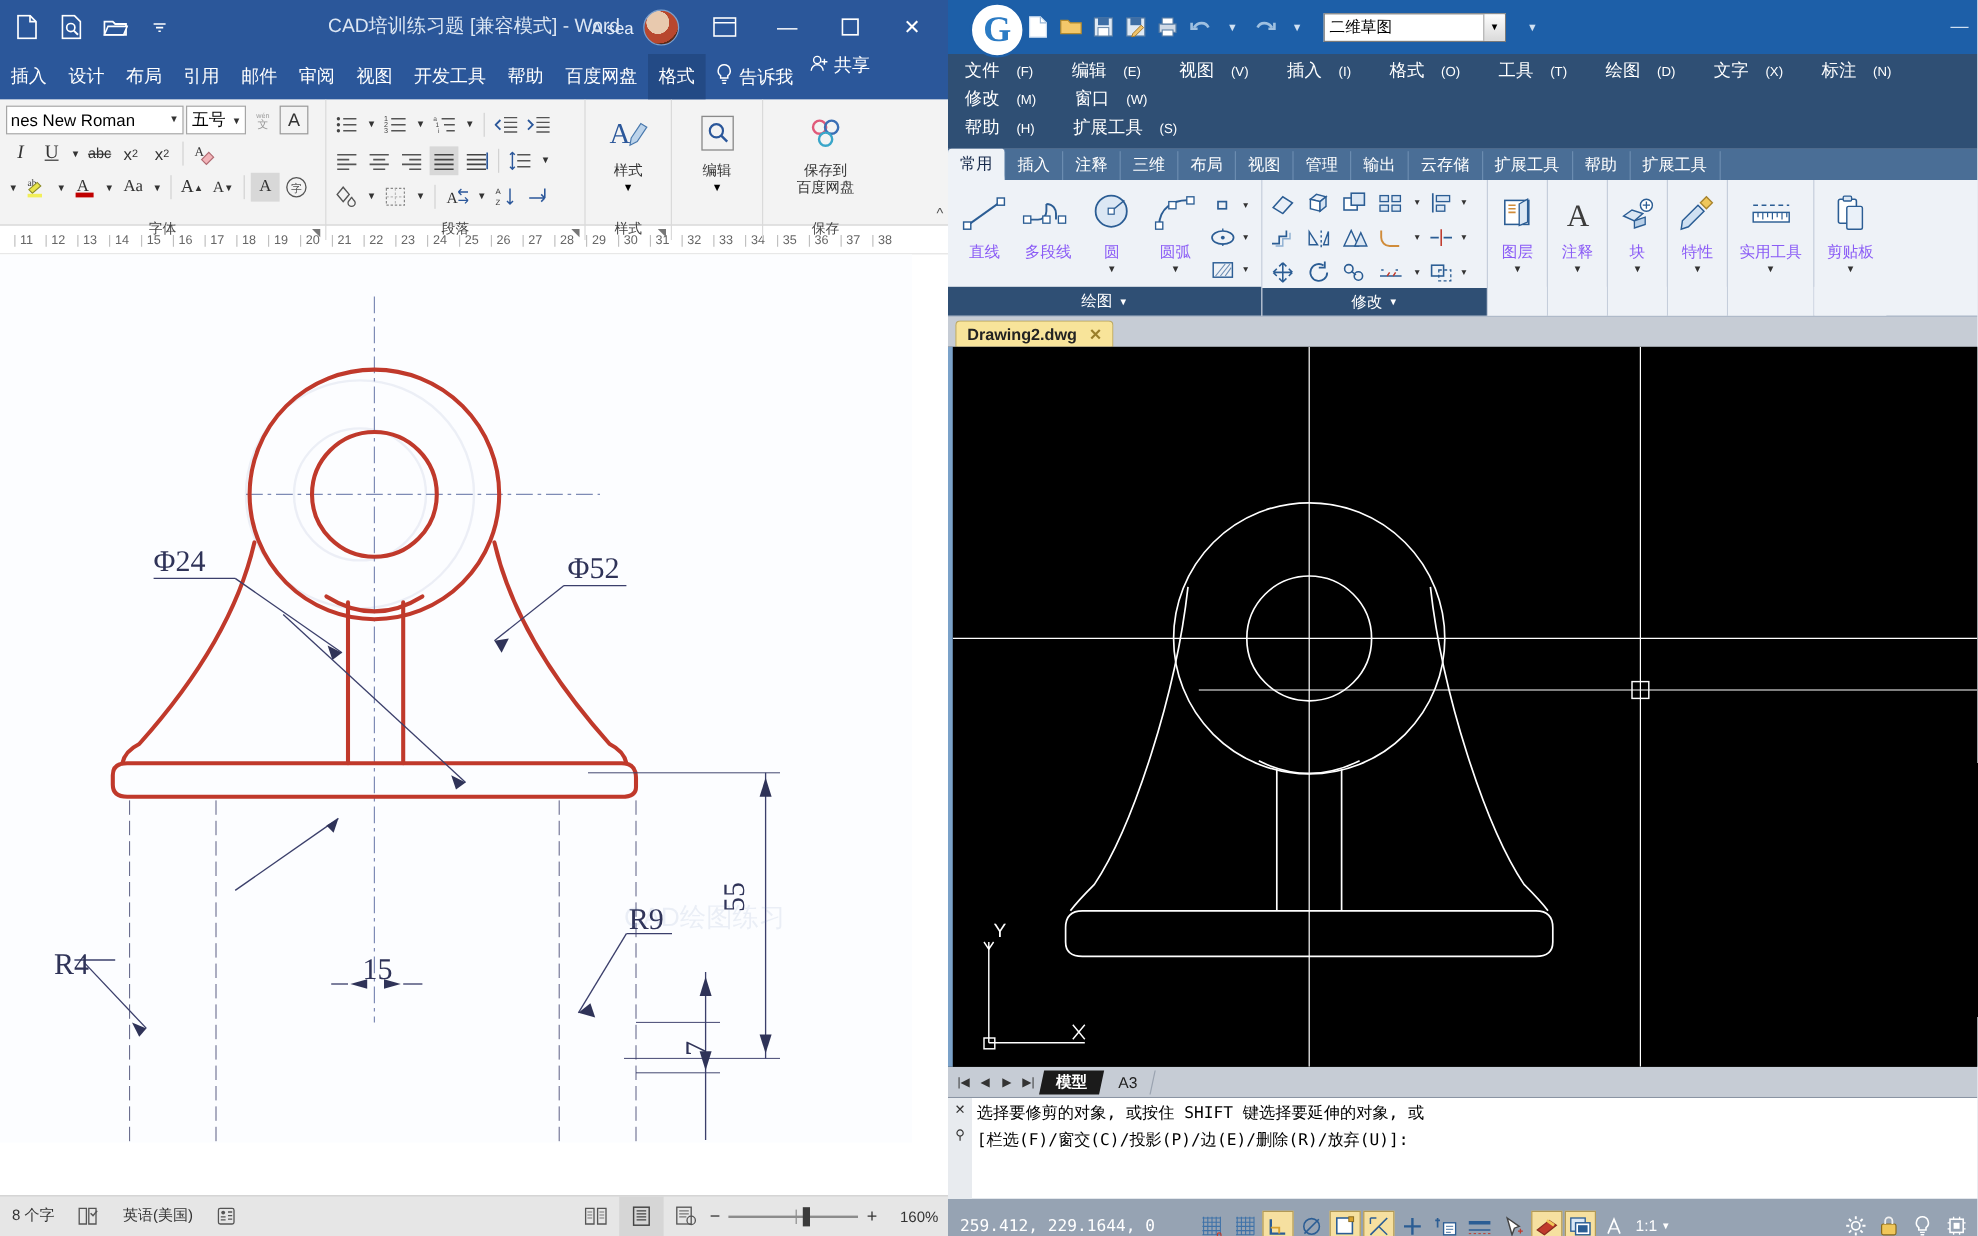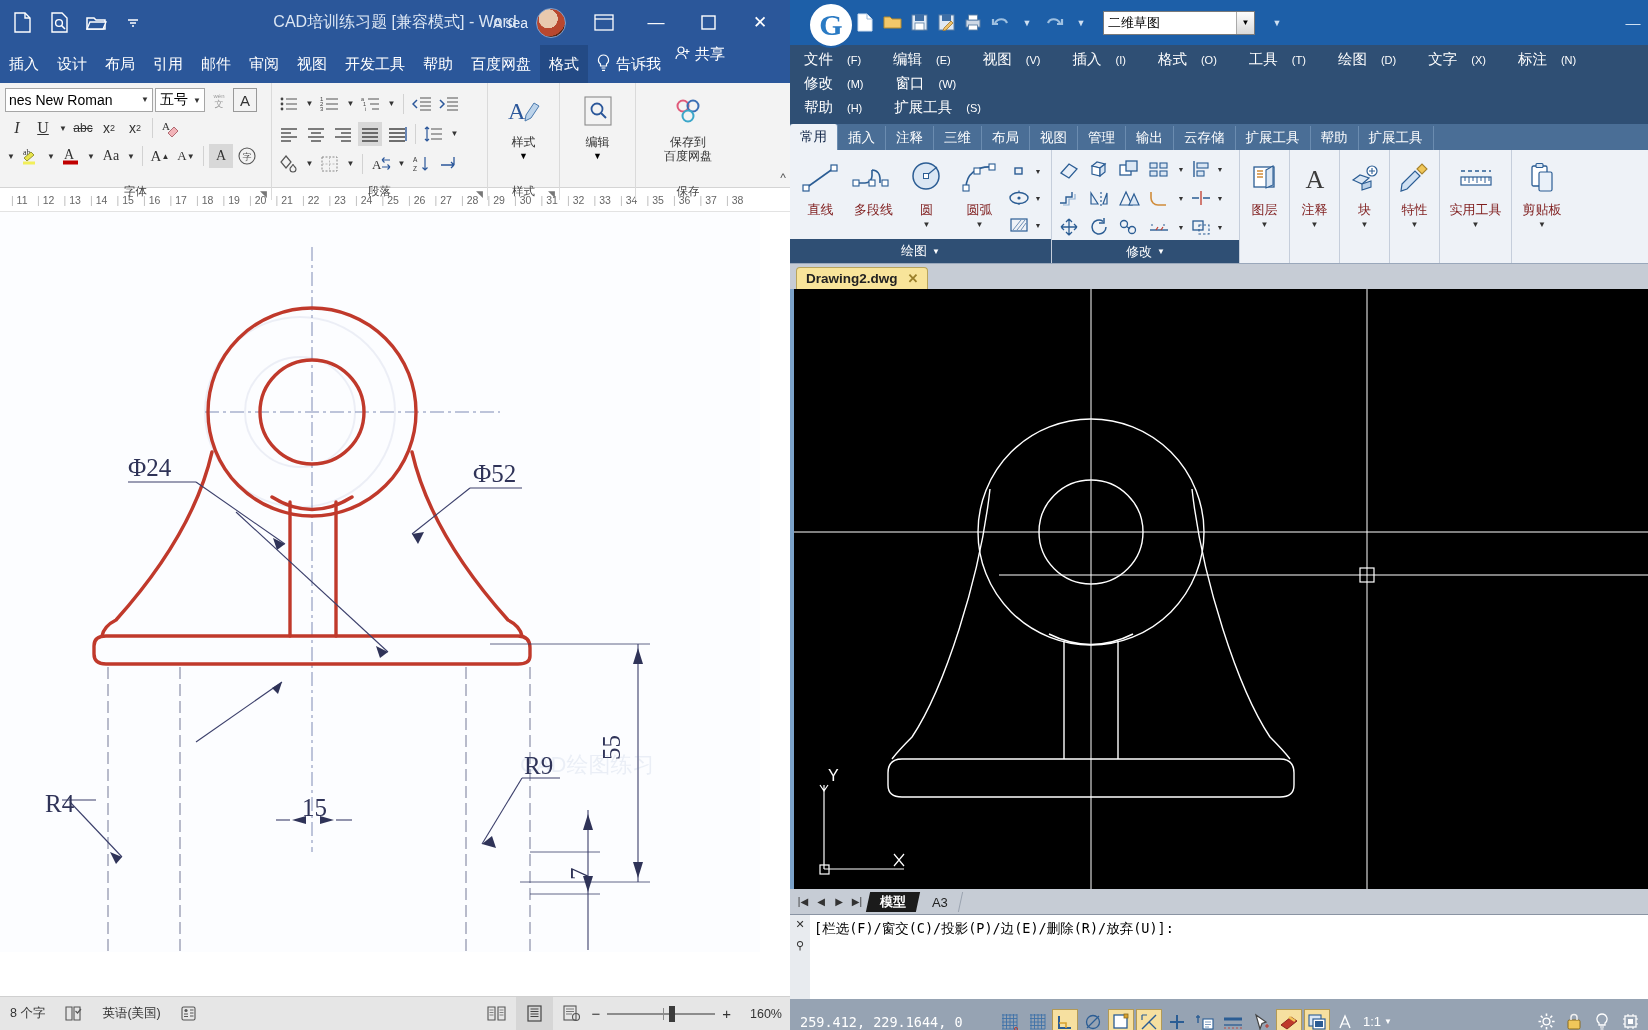--- a/index.html
+++ b/index.html
@@ -84,21 +84,21 @@
   .c-ribtabs { height:26px; background:#4a6e96; display:flex; align-items:flex-end; font-size:13.5px; color:#fff; }
   .crt { padding:0 10px; height:24px; line-height:24px; border-right:1px solid #6b8cb0; white-space:nowrap;}
   .crt.active { background:#eef2f7; color:#14284a; height:26px; line-height:26px; border-radius:3px 3px 0 0;}
 
   .c-ribbon { height:114px; background:#eef2f7; display:flex; border-bottom:1px solid #9aa8bb; }
   .cpanel { border-right:1px solid #c5cedb; display:flex; flex-direction:column; }
   .cp-body { flex:1; display:flex; align-items:flex-start; padding:4px 4px 0 4px; }
   .cp-foot { height:24px; background:#2f4f74; color:#fff; font-size:13px; display:flex; align-items:center; justify-content:center; gap:5px;}
   .cbig { width:53px; display:flex; flex-direction:column; align-items:center; gap:1px; padding-top:2px;}
   .cbig .gl { height:44px; display:flex; align-items:center; justify-content:center;}
-  .cbig .lb { font-size:13px; color:#7f1d1d;}
+  .cbig .lb { font-size:13px; color:#8b5cf6;}
   .cbig .dd { font-size:8px; color:#333; }
   .csm { width:26px; height:26px; display:flex; align-items:center; justify-content:center;}
   .cstack { display:flex; flex-direction:column; gap:1px;}
   .crow { display:flex; align-items:center; gap:1px;}
   .tri { font-size:7px; color:#333; width:10px; text-align:center;}
 
   .c-doctab { height:25px; background:#c6ccd5; display:flex; align-items:flex-end; padding-left:6px;}
   .dtab { background:#f8e49a; border:1px solid #b8a45c; border-bottom:none; border-radius:4px 4px 0 0; height:22px;
           display:flex; align-items:center; gap:10px; padding:0 9px; font-size:13.5px; font-weight:bold; color:#222;}
   .dtab .x { font-size:13px; color:#9a7f2a; font-weight:bold;}
@@ -1105,20 +1105,21 @@
           <span>A3</span>
         </span>
     </div>
 
     <div class="c-cmd">
       <div class="c-cmd-gut">
         <span>✕</span>
         <span>⚲</span>
       </div>
       <div class="c-cmd-body">
+        <div>选择要修剪的对象, 或按住 SHIFT 键选择要延伸的对象, 或</div>
         <div>[栏选(F)/窗交(C)/投影(P)/边(E)/删除(R)/放弃(U)]:</div>
       </div>
     </div>
 
     <div class="c-status">
       <div class="coords">259.412, 229.1644, 0</div>
       <div style="display:flex;align-items:center;">
         <div class="stico">
             <svg width="19" height="19" viewBox="0 0 19 19">
               <g stroke="#3f72a8" stroke-width="0.9">

